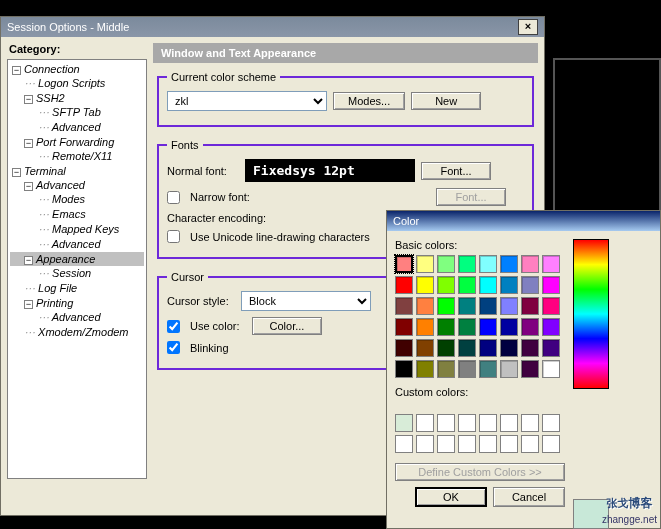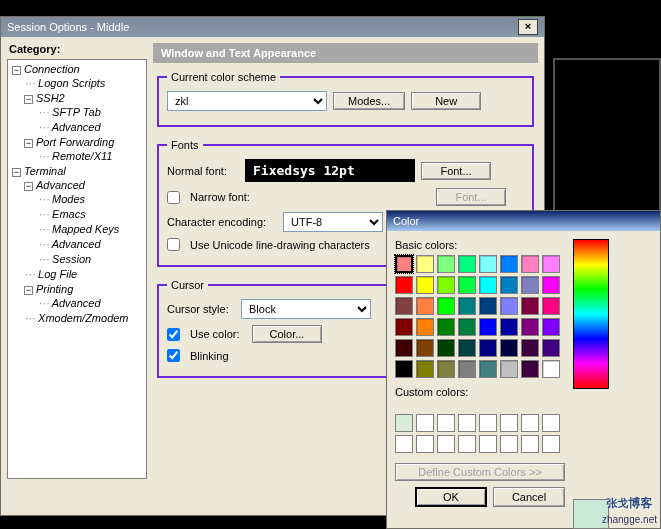--- a/index.html
+++ b/index.html
@@ -65,20 +65,21 @@
           <div class="tree-item indent2"><span style="color: rgb(153, 153, 153);">⋯ </span><span>SFTP Tab</span></div>
           <div class="tree-item indent2"><span style="color: rgb(153, 153, 153);">⋯ </span><span>Advanced</span></div>
           <div class="tree-item indent1"><span class="tree-toggle">−</span><span>Port Forwarding</span></div>
           <div class="tree-item indent2"><span style="color: rgb(153, 153, 153);">⋯ </span><span>Remote/X11</span></div>
           <div class="tree-item indent0"><span class="tree-toggle">−</span><span>Terminal</span></div>
           <div class="tree-item indent1"><span class="tree-toggle">−</span><span>Advanced</span></div>
           <div class="tree-item indent2"><span style="color: rgb(153, 153, 153);">⋯ </span><span>Modes</span></div>
           <div class="tree-item indent2"><span style="color: rgb(153, 153, 153);">⋯ </span><span>Emacs</span></div>
           <div class="tree-item indent2"><span style="color: rgb(153, 153, 153);">⋯ </span><span>Mapped Keys</span></div>
           <div class="tree-item indent2"><span style="color: rgb(153, 153, 153);">⋯ </span><span>Advanced</span></div>
+          <div class="tree-item indent1 selected"><span class="tree-toggle">−</span><span>Appearance</span></div>
           <div class="tree-item indent2"><span style="color: rgb(153, 153, 153);">⋯ </span><span>Session</span></div>
           <div class="tree-item indent1"><span style="color: rgb(153, 153, 153);">⋯ </span><span>Log File</span></div>
           <div class="tree-item indent1"><span class="tree-toggle">−</span><span>Printing</span></div>
           <div class="tree-item indent2"><span style="color: rgb(153, 153, 153);">⋯ </span><span>Advanced</span></div>
           <div class="tree-item indent1"><span style="color: rgb(153, 153, 153);">⋯ </span><span>Xmodem/Zmodem</span></div>
         </div>
     </div>
     <div class="right">
       <div class="section-head">Window and Text Appearance</div>
 
@@ -100,23 +101,20 @@
           <div class="font-preview">Fixedsys 12pt</div>
           <button class="btn">Font...</button>
         </div>
         <div class="row">
           <input type="checkbox" style="">
           <label style="width:240px">Narrow font:</label>
           <button class="btn disabled">Font...</button>
         </div>
         <div class="row">
           <label style="width:110px">Character encoding:</label>
-          <select style="width:100px">
-            <option>UTF-8</option>
-          </select>
         </div>
         <div class="row">
           <input type="checkbox" style="">
           <label>Use Unicode line-drawing characters</label>
         </div>
       </fieldset>
 
       <fieldset>
         <legend>Cursor</legend>
         <div class="row">

